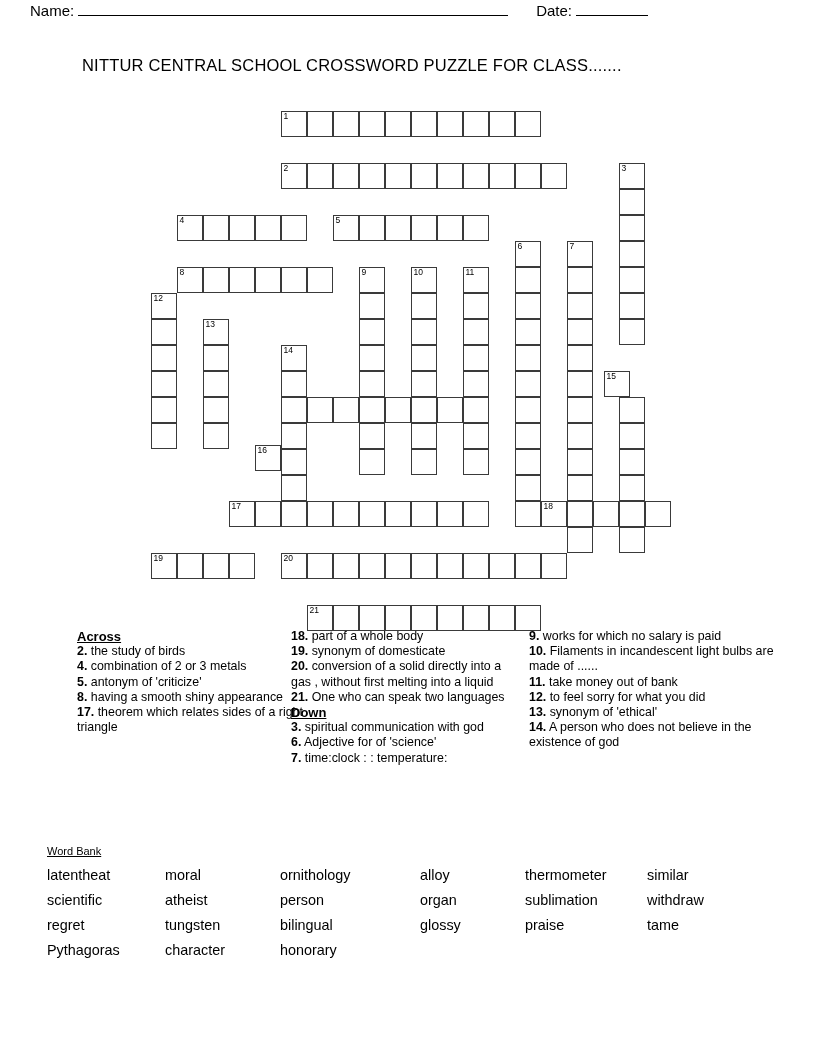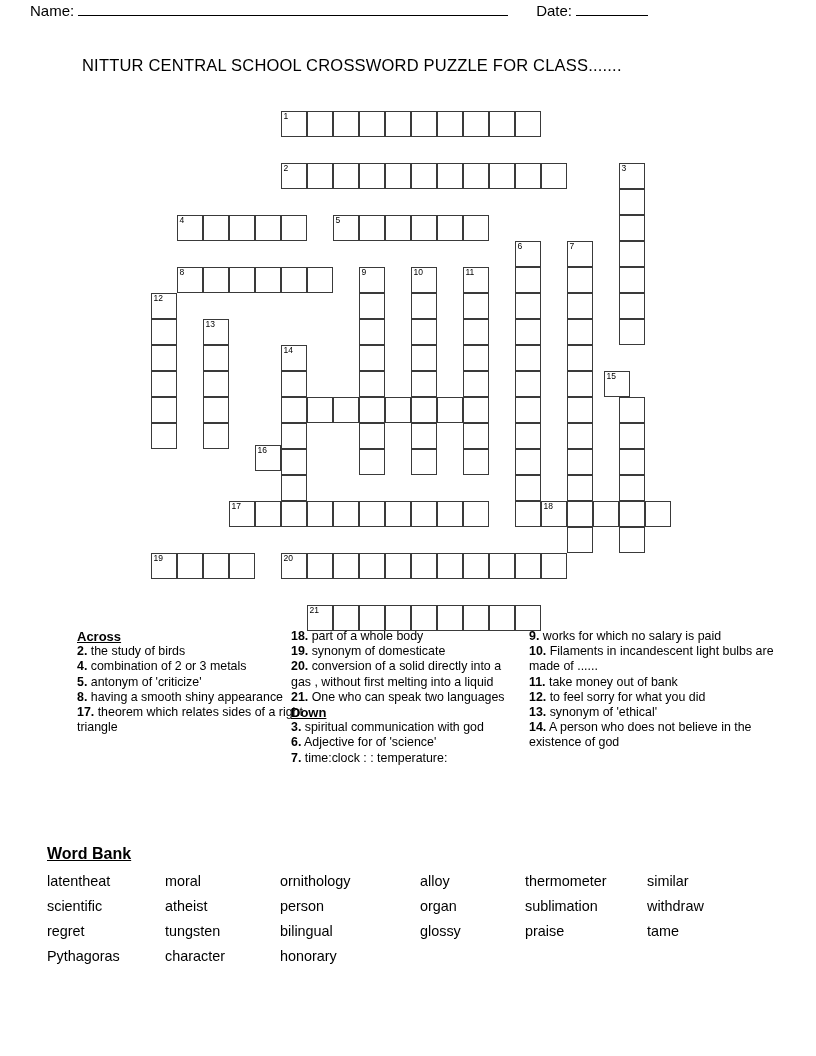--- a/index.html
+++ b/index.html
@@ -96,23 +96,23 @@
   #clues-down-col   { left: 529px; top: 629px; width: 248px; }
 
   
   #word-bank {
     position: absolute;
     left: 47px;
     top: 845px;
     width: 730px;
   }
   .wb-head {
-    font-weight: bold;
+    font-weight: normal;
     text-decoration: underline;
-    font-size: 16px;
+    font-size: 11px;
     margin: 0 0 7px 0;
   }
   .wb-grid {
     display: grid;
     grid-template-columns: 118px 115px 140px 105px 122px 120px;
     row-gap: 3px;
     font-size: 14.4px;
     line-height: 22px;
   }
   .wb-word { white-space: nowrap; }

